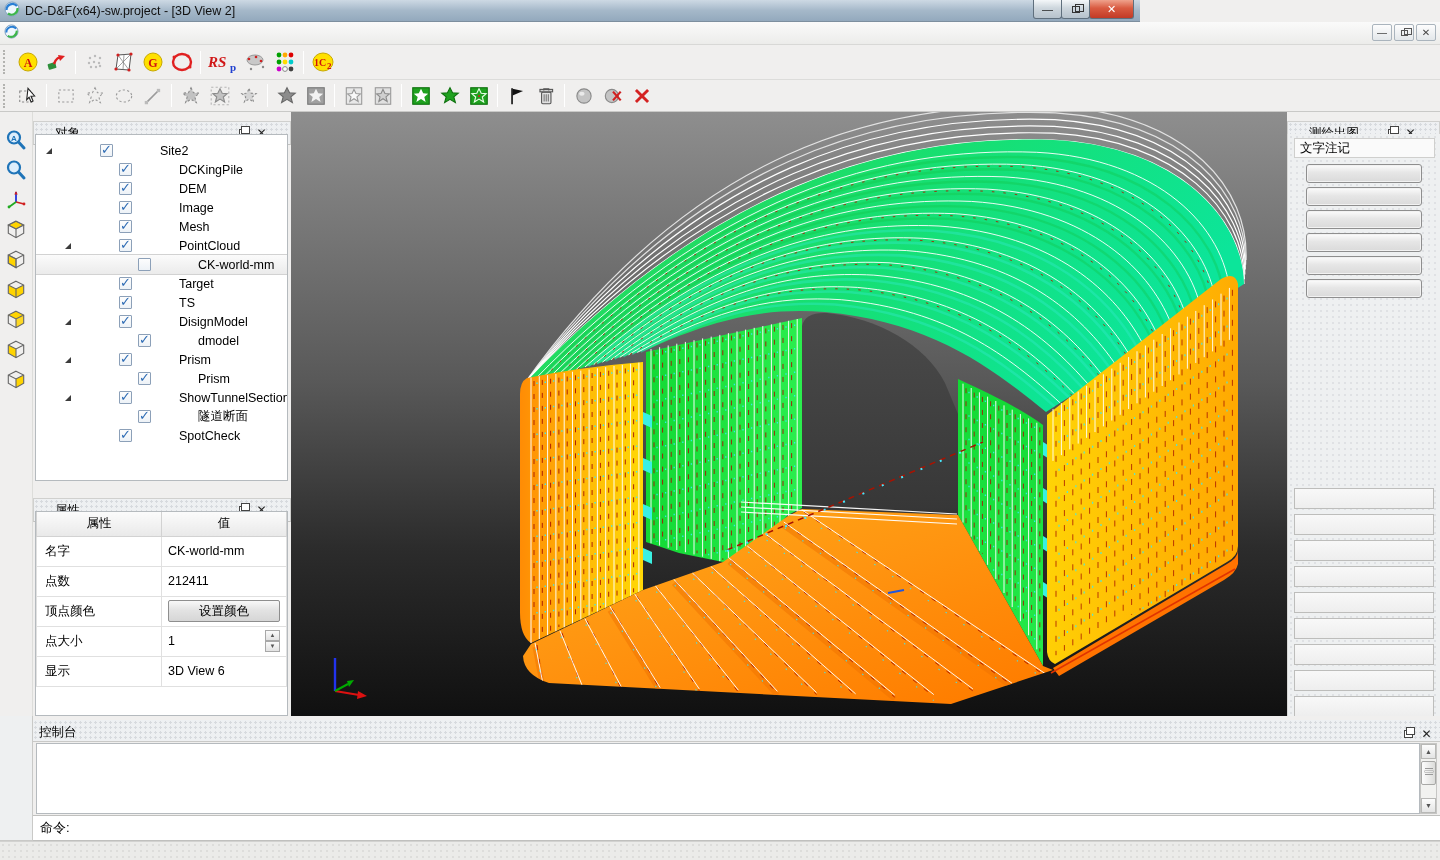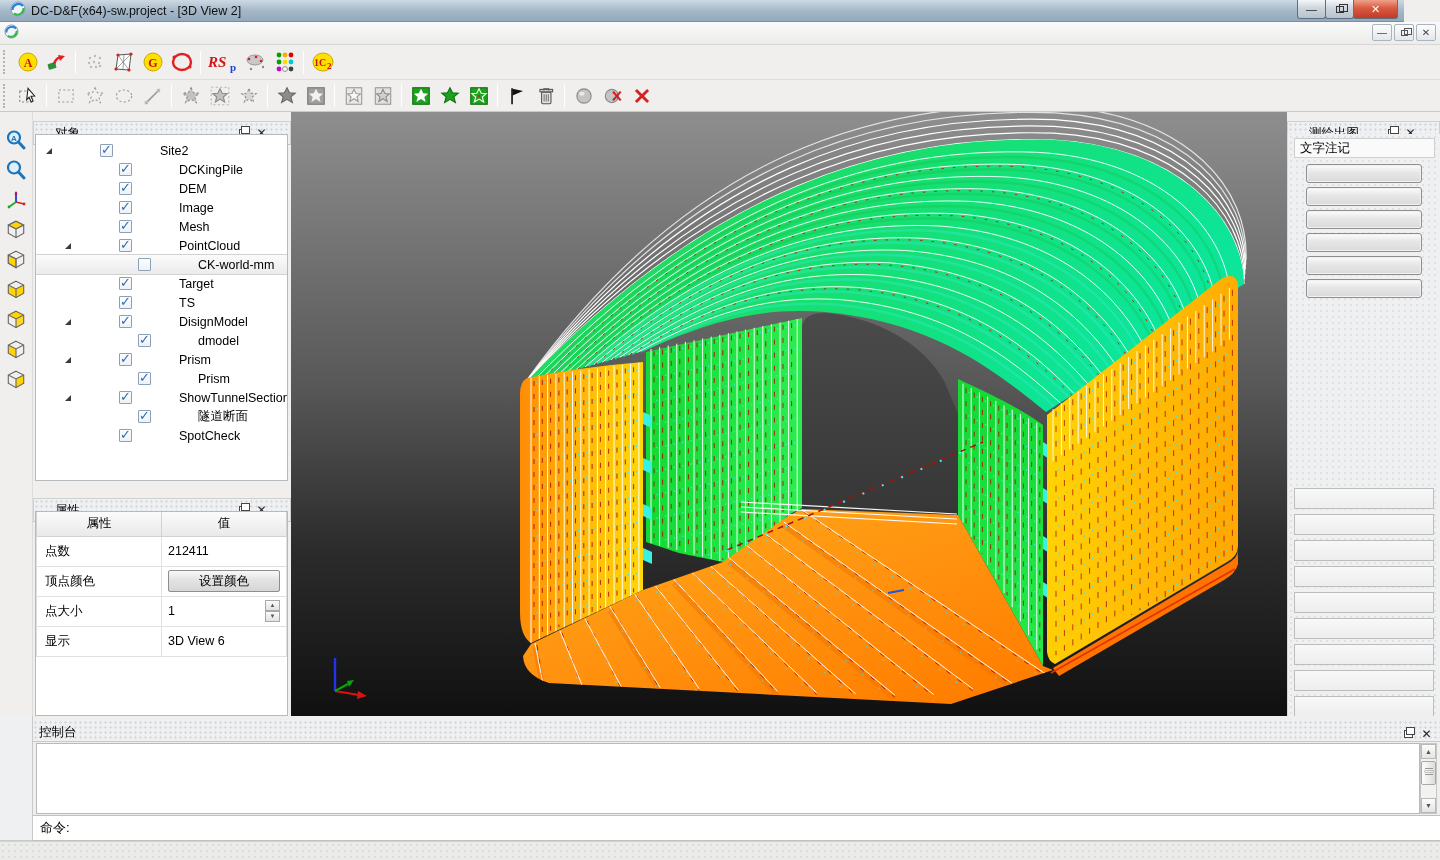--- a/index.html
+++ b/index.html
@@ -1,22 +1,22 @@
 <!DOCTYPE html>
 <html><head>
 <meta charset="utf-8">
 <style>
   *{margin:0;padding:0;box-sizing:border-box;}
   html,body{width:1440px;height:860px;overflow:hidden;}
   body{font-family:"Liberation Sans","DejaVu Sans",sans-serif;font-size:12.5px;background:#f0efee;position:relative;color:#000;}
 
   
-  .titlebar{position:absolute;left:0;top:0;width:1404px;height:22px;
+  .titlebar{position:absolute;left:0;top:0;width:1140px;height:22px;
     background:linear-gradient(#cdd9e4,#a5b8c9 50%,#93a9bd);border-bottom:1px solid #7d8f9f;
-    display:flex;align-items:center;padding-left:10px;}
+    display:flex;align-items:center;padding-left:4px;}
   .titlebar .title{margin-left:5px;font-size:12.5px;color:#111;}
   .winbtns{position:absolute;right:6px;top:0;display:flex;height:19px;}
   .wbtn{width:29px;height:19px;border:1px solid #5f6f7d;border-top:none;display:flex;align-items:center;justify-content:center;
     background:linear-gradient(#f4f7f9,#cdd6dd 45%,#b6c2cc);font-size:11px;color:#222;border-radius:0 0 3px 3px;margin-left:-1px;}
   .wbtn.close{background:linear-gradient(#efa28c,#d95b41 45%,#c23a26);color:#fff;width:45px;font-weight:bold;}
   .wbtn .restore-glyph{width:8px;height:7px;border:1px solid #333;position:relative;background:transparent;}
   .wbtn .restore-glyph::before{content:'';position:absolute;left:2px;top:-3px;width:7px;height:6px;border:1px solid #333;}
 
   .menubar{position:absolute;left:0;top:22px;width:1440px;height:23px;background:linear-gradient(#fafafa,#ececea);
     border-bottom:1px solid #d8d8d6;display:flex;align-items:center;}
@@ -562,20 +562,24 @@
             <span class="ico-dock"></span>
           </span>
         <span class="pt-btn pt-x">✕</span>
       </div>
       <div class="props-body">
         <table class="prop-table">
           <tbody>
               <tr>
             <th>属性</th>
             <th>值</th>
+          </tr>
+          <tr>
+            <td>名字</td>
+            <td class="val">CK-world-mm</td>
           </tr>
           <tr>
             <td>点数</td>
             <td class="val">212411</td>
           </tr>
           <tr>
             <td>顶点颜色</td>
             <td class="val"><button class="btn-setcolor">设置颜色</button></td>
           </tr>
           <tr>

